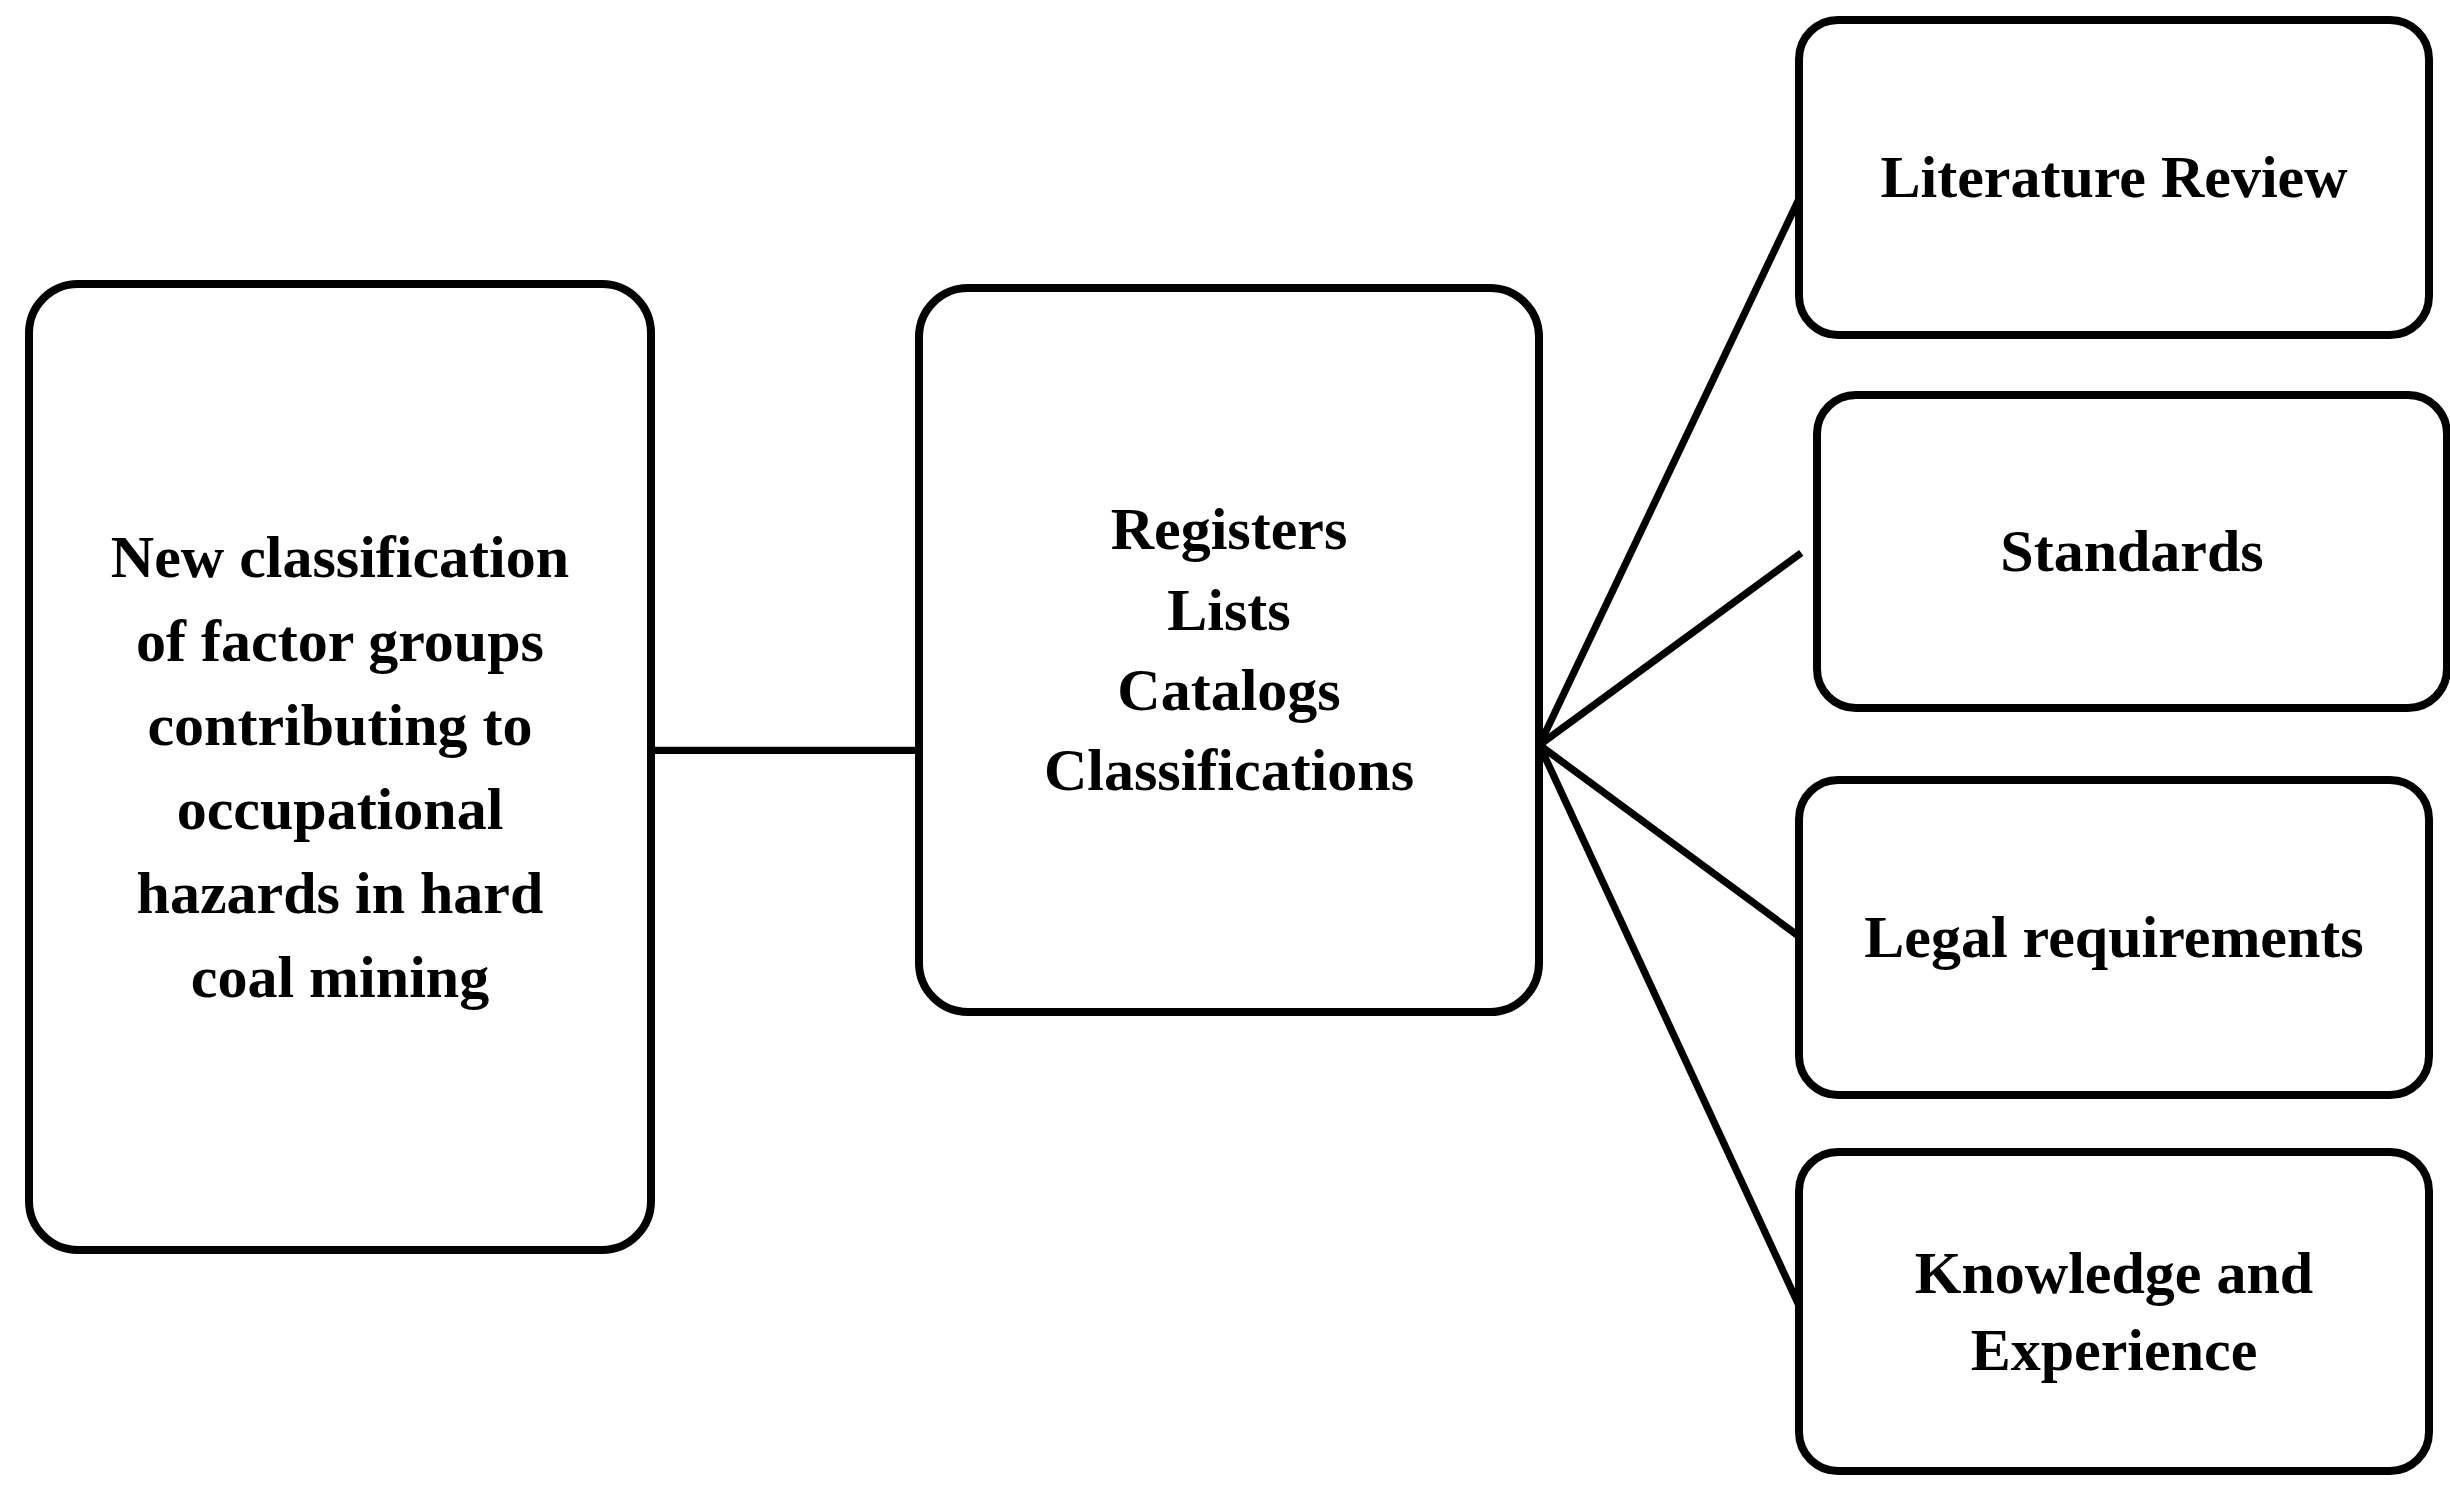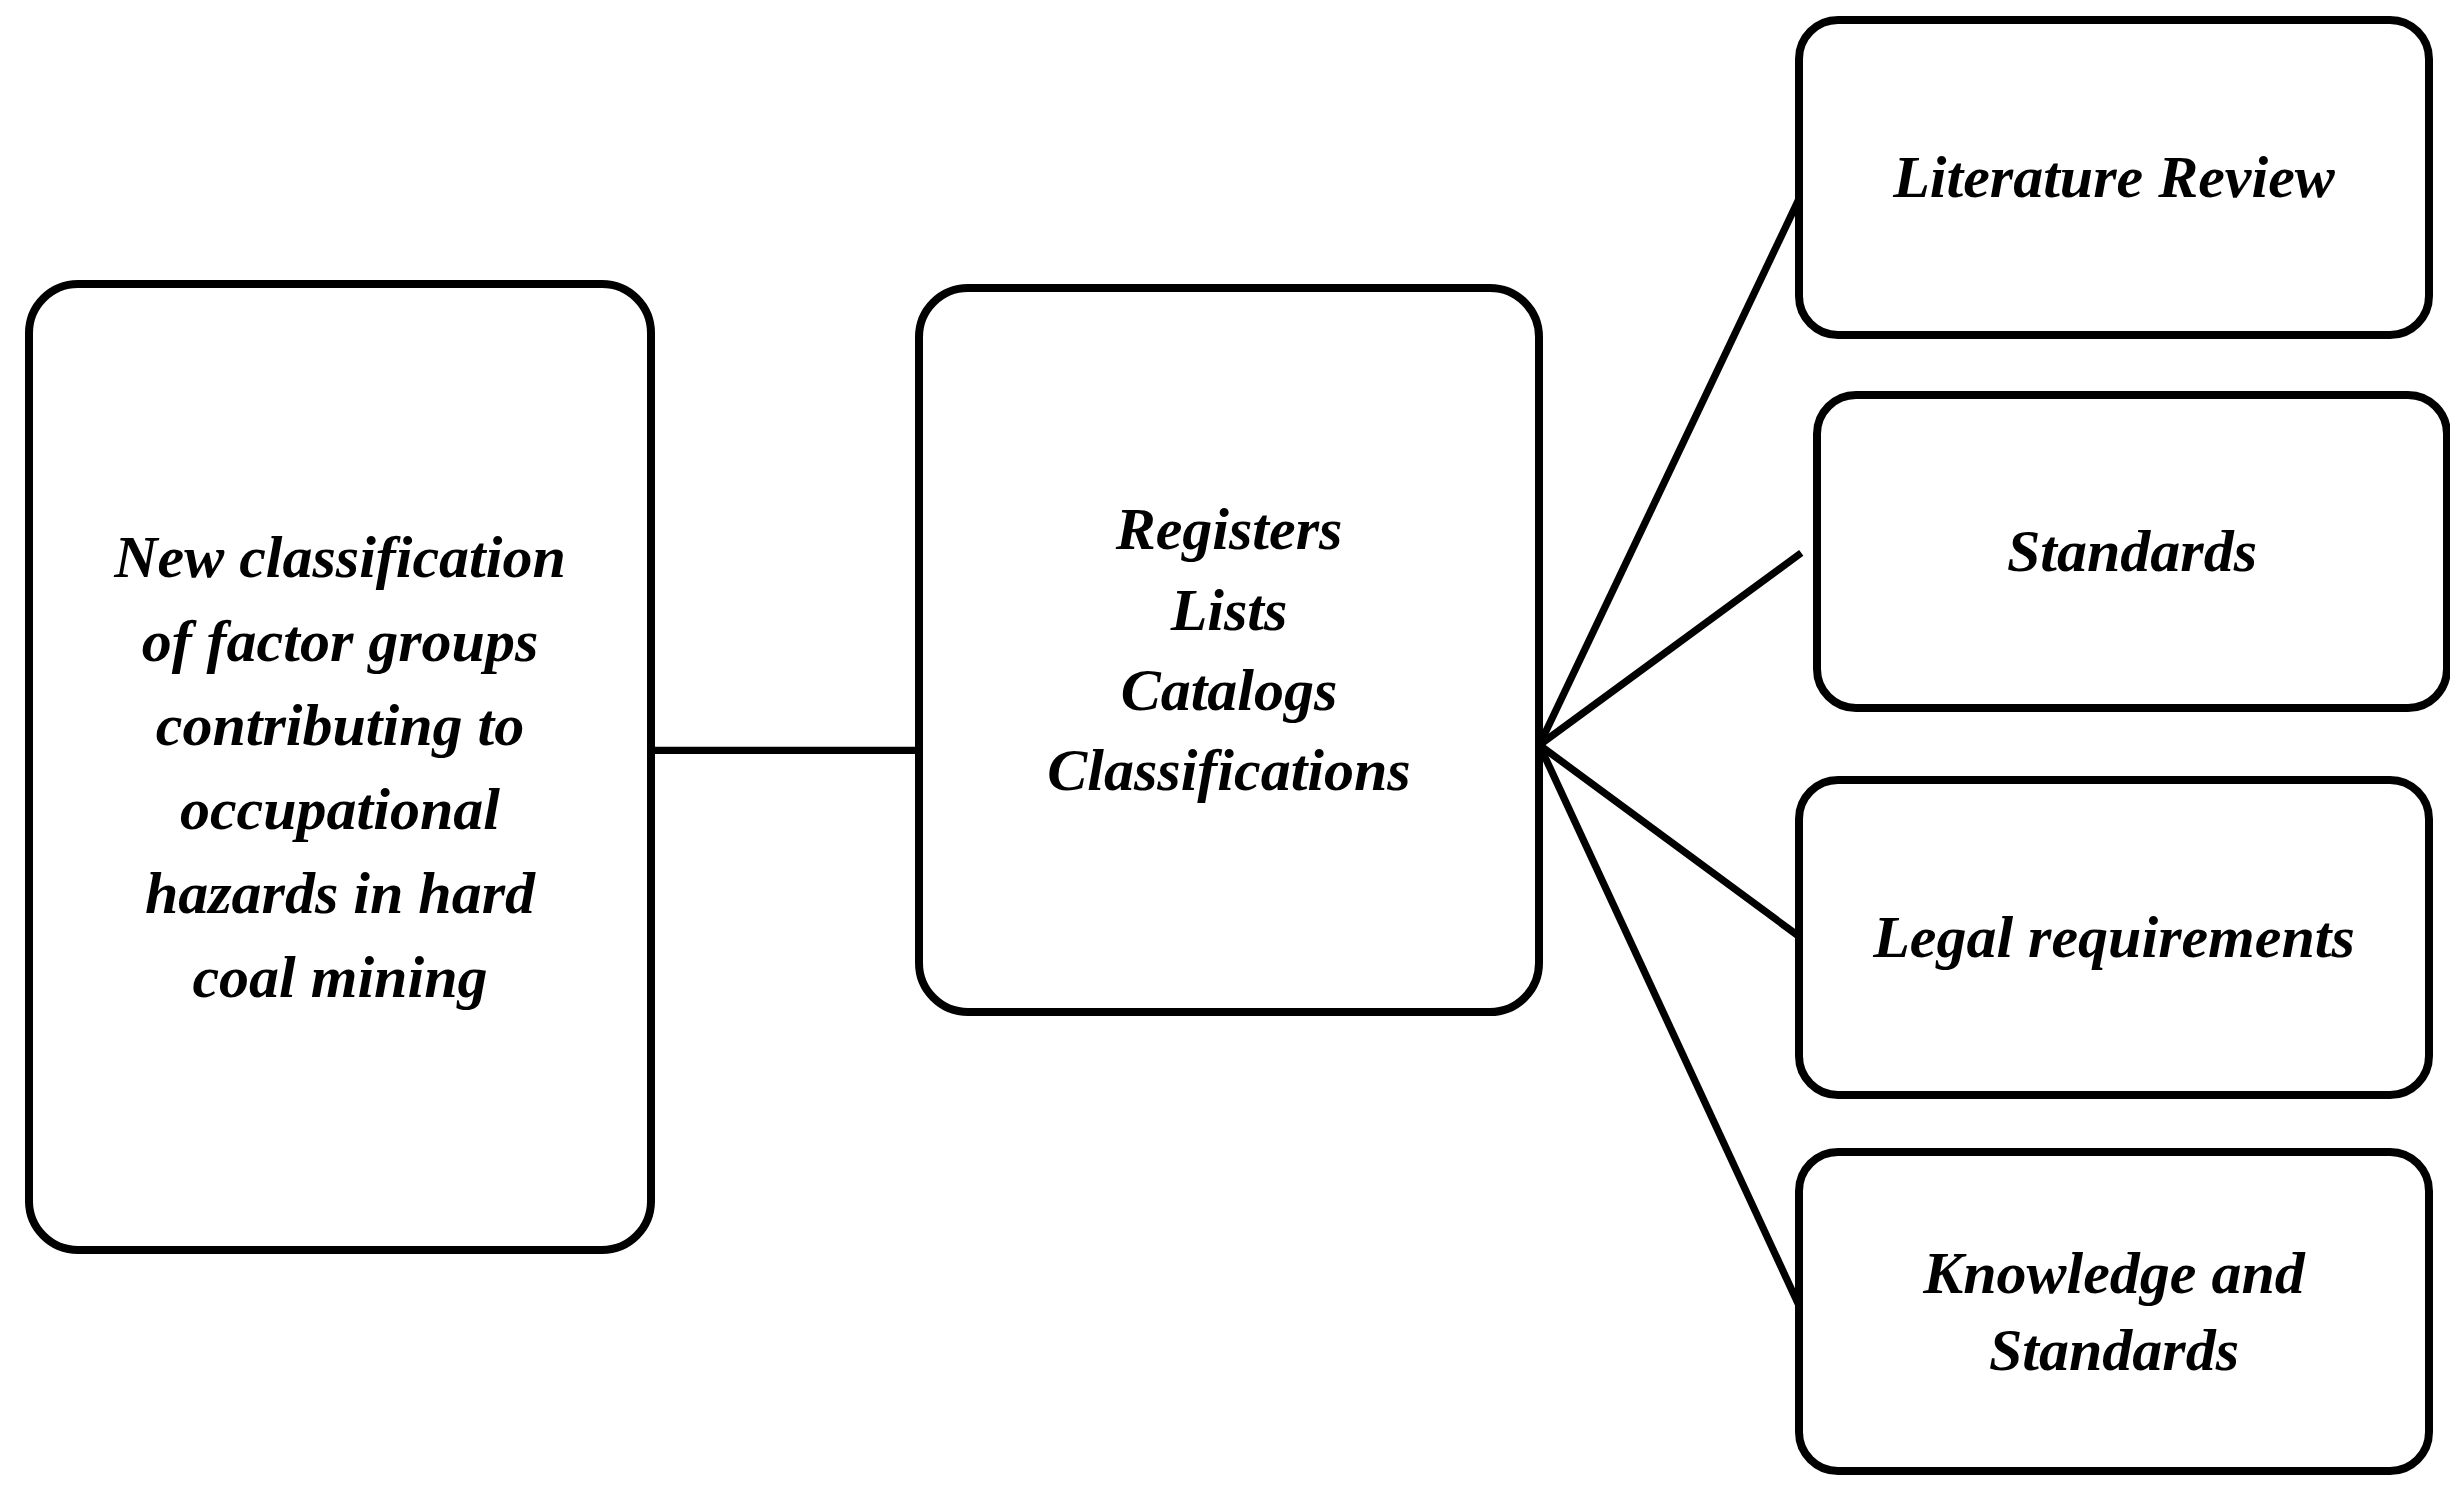--- a/index.html
+++ b/index.html
@@ -27,21 +27,20 @@
 
   .node {
     position: absolute;
     z-index: 2;
     background: #ffffff;
     border: 8.2px solid #000000;
     display: flex;
     align-items: center;
     justify-content: center;
     text-align: center;
-    font-style: italic;
   }
 
   .node-label {
     white-space: pre-line;
     font-weight: bold;
     color: #000000;
     font-size: 60px;
     line-height: 1.4;
     padding: 0 18px;
   }
@@ -112,17 +111,17 @@
   <div class="node node-right node-input-1">
     <div class="node-label">Standards</div>
   </div>
 
   <div class="node node-right node-input-2">
     <div class="node-label">Legal requirements</div>
   </div>
 
   <div class="node node-right node-input-3">
     <div class="node-label">Knowledge and
-Standards</div>
+Experience</div>
   </div>
 
 </div>
 
 
 </body></html>

